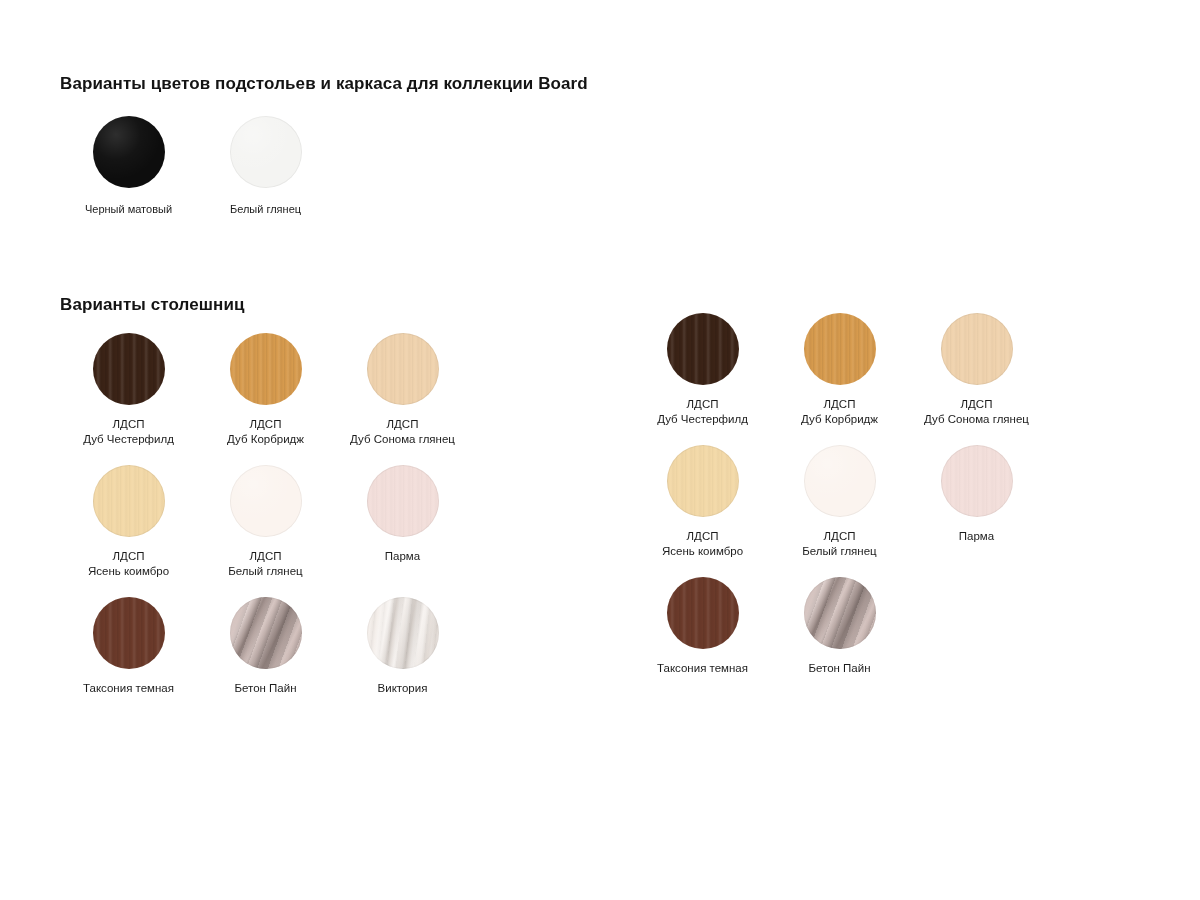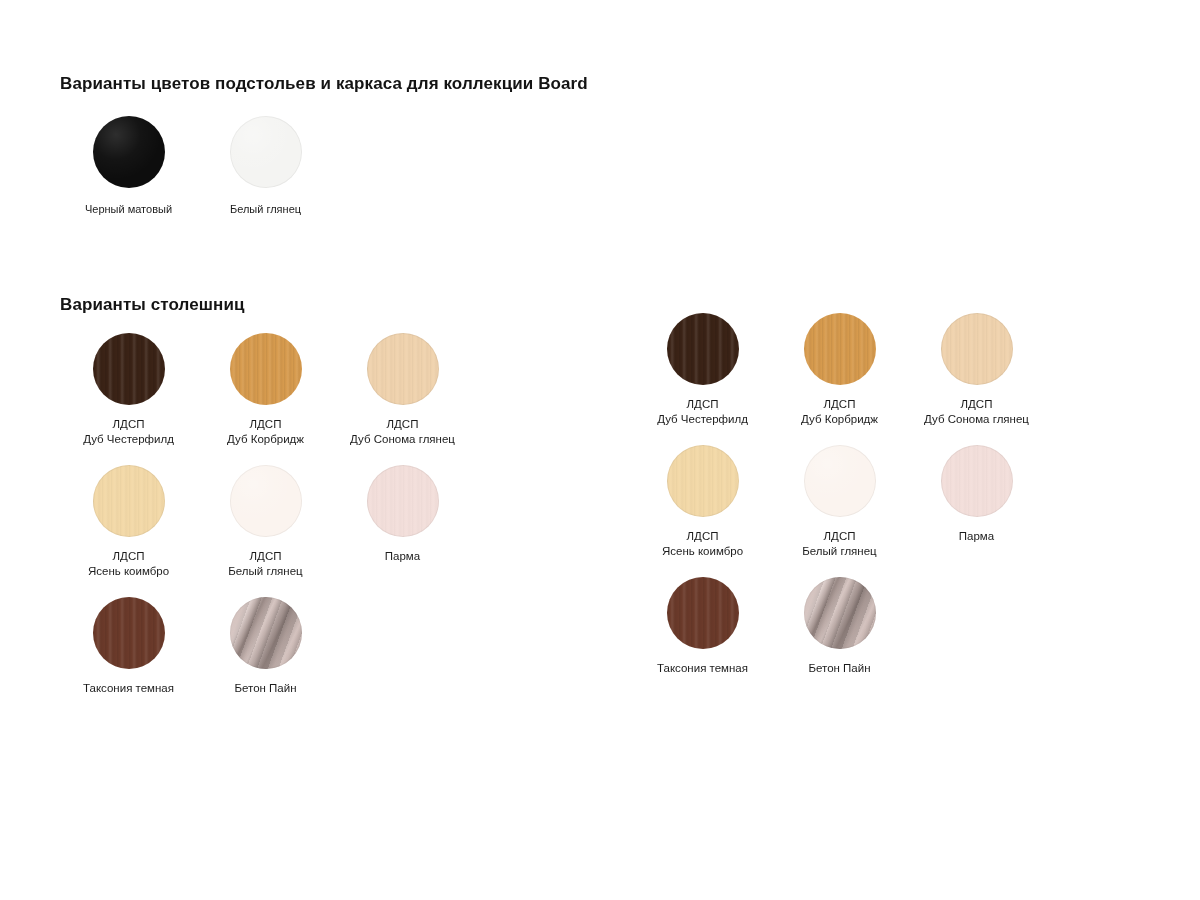--- a/index.html
+++ b/index.html
@@ -227,20 +227,26 @@
         <div class="swatch-label">Таксония темная</div>
       </div>
 
       <div class="swatch-cell">
         <div class="swatch-disc light" style="background:#c9b3ae;">
           <div class="grain stone"></div>
         </div>
         <div class="swatch-label">Бетон Пайн</div>
       </div>
 
+      <div class="swatch-cell">
+        <div class="swatch-disc light" style="background:#efe7e1;">
+          <div class="grain marble"></div>
+        </div>
+        <div class="swatch-label">Виктория</div>
+      </div>
 
 
     </div>
   </div>
 
   <div id="section-shelves">
     <div class="swatch-grid">
 
       <div class="swatch-cell">
         <div class="swatch-disc" style="background:#3b2316;">

